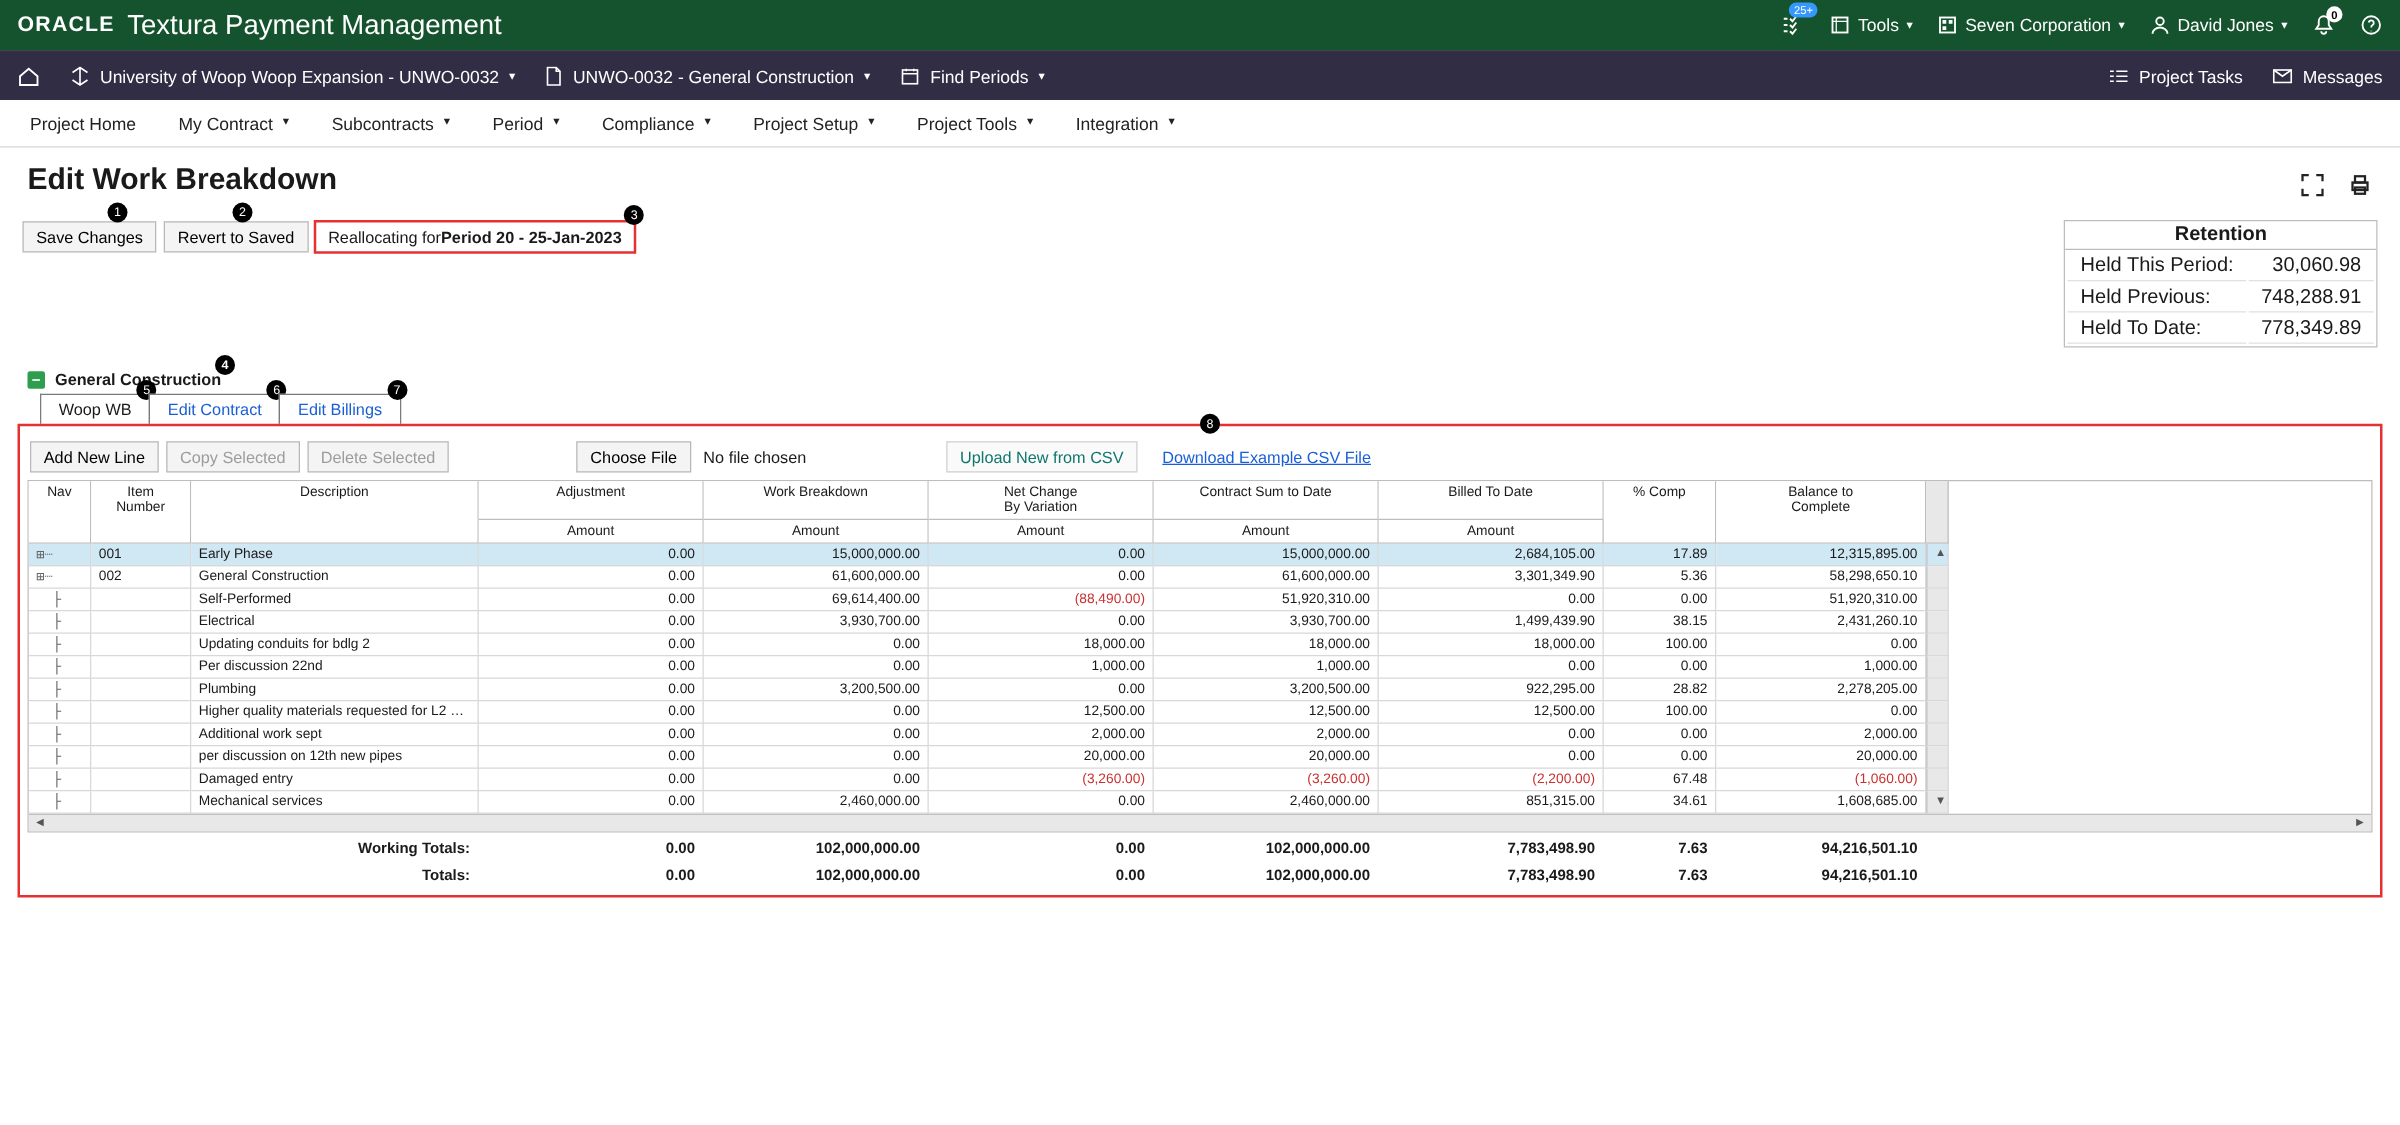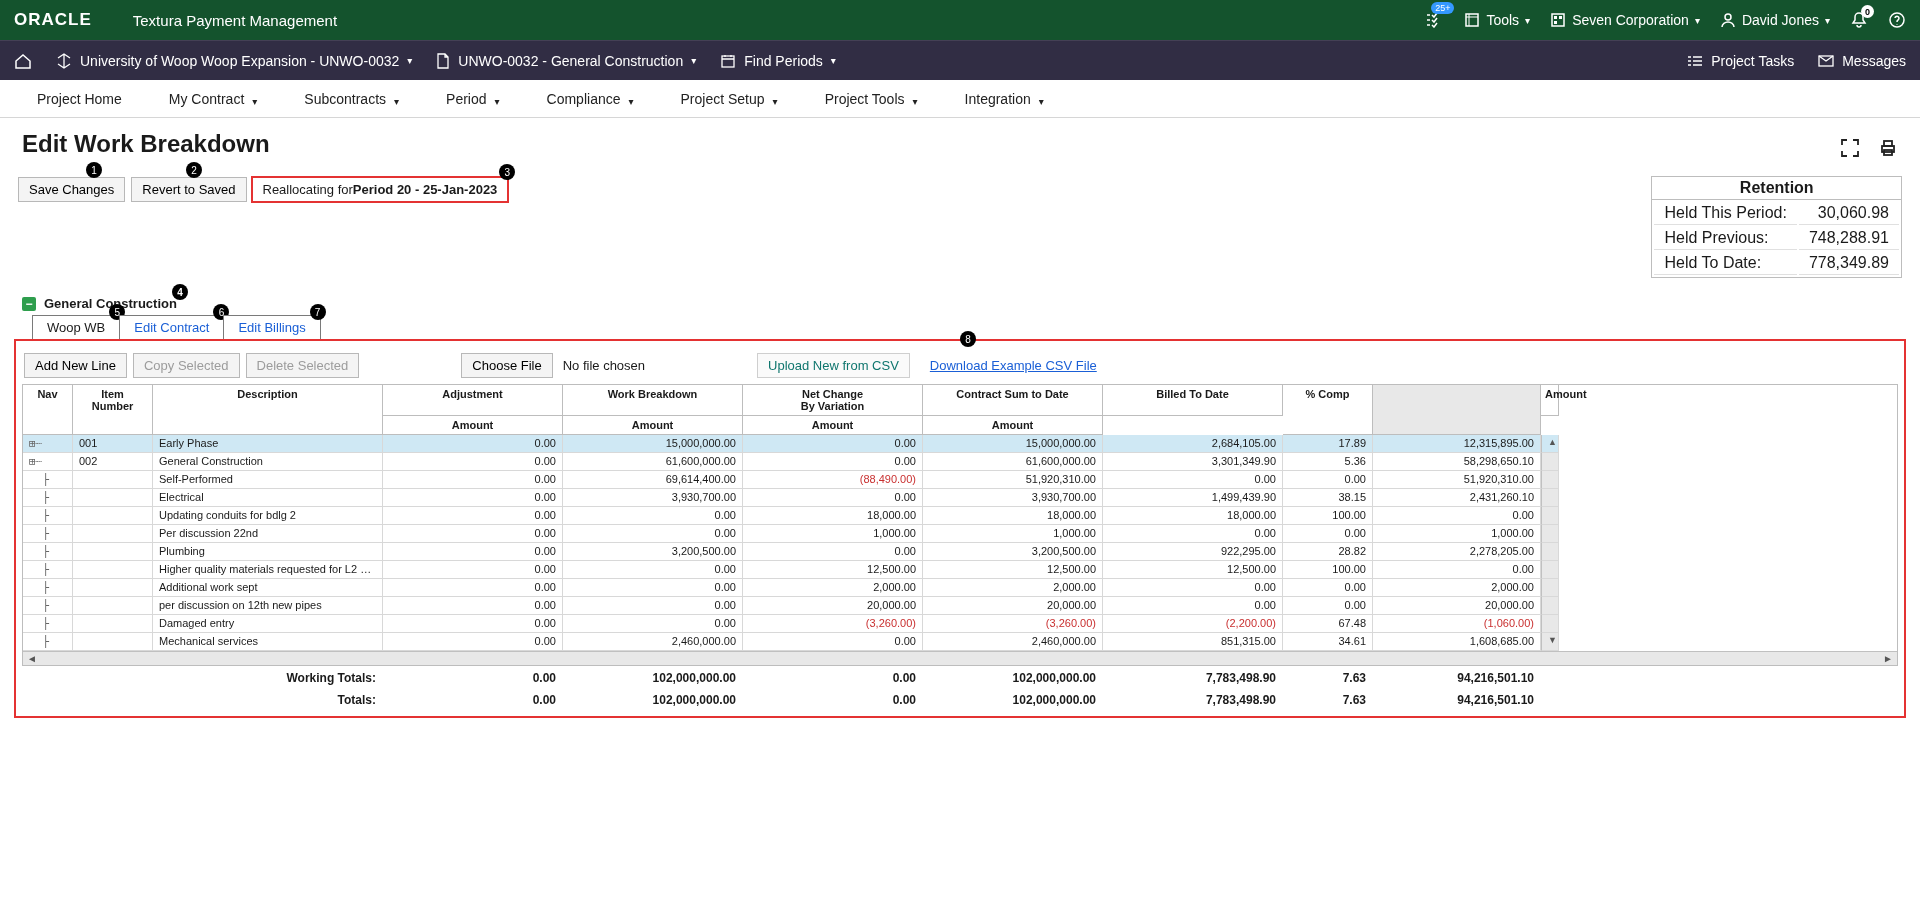--- a/index.html
+++ b/index.html
@@ -2,38 +2,38 @@
 <html><head>
 <meta charset="utf-8">
 <style>
 * { box-sizing: border-box; margin: 0; padding: 0; }
 body { font-family: Arial, Helvetica, sans-serif; font-size: 13px; color: #1a1a1a; background: #fff; }
 
 
 .topbar { background: #14532d; color: #fff; height: 40px; display: flex; align-items: center; padding: 0 14px; }
 .brand { display: flex; align-items: center; gap: 10px; }
 .brand-oracle { font-weight: 700; letter-spacing: 1px; font-size: 17px; }
-.brand-product { font-size: 15px; font-weight: 300; margin-left: 31px; }
+.brand-product { font-size: 22px; font-weight: 300; }
 .brand-product b { font-weight: 400; }
 .topbar-spacer { flex: 1; }
 .topbar-right { display: flex; align-items: center; gap: 20px; }
 .topbar-item { display: flex; align-items: center; gap: 6px; cursor: pointer; font-size: 14px; }
 .badge-25 { position: relative; }
 .badge-25 .pill { position: absolute; top: -10px; right: -10px; background: #3498ff; color: #fff; font-size: 9px; padding: 1px 4px; border-radius: 8px; }
 .bell-wrap { position: relative; }
 .bell-wrap .badge0 { position: absolute; top: -6px; right: -6px; background: #fff; color: #000; font-size: 9px; font-weight: 700; border-radius: 50%; width: 13px; height: 13px; display: flex; align-items: center; justify-content: center; }
 
 
 .secondbar { background: #312d44; color: #fff; height: 40px; display: flex; align-items: center; padding: 0 14px; border-top: 1px solid #444055; gap: 24px; font-size: 14px; }
 .sb-item { display: flex; align-items: center; gap: 8px; cursor: pointer; }
 .sb-spacer { flex: 1; }
 
 
 .menubar { background: #fff; height: 38px; display: flex; align-items: center; padding: 0 24px; gap: 34px; border-bottom: 1px solid #d6d6d6; }
-.menu-item { display: flex; align-items: flex-end; gap: 8px; cursor: pointer; font-size: 14px; color: #222; margin-left: 13px; }
+.menu-item { display: flex; align-items: flex-start; gap: 8px; cursor: pointer; font-size: 14px; color: #222; }
 
 
 .titlerow { display: flex; align-items: flex-end; padding: 12px 22px 18px 22px; }
 .titlerow h1 { font-size: 24px; font-weight: 700; }
 .titlerow-spacer { flex: 1; }
 .titlerow-icons { display: flex; gap: 18px; font-size: 18px; }
 
 
 .actionrow { display: flex; align-items: flex-start; padding: 0 18px; }
 .btn { background: #f4f4f4; border: 1px solid #b8b8b8; padding: 4px 10px; font-size: 13px; cursor: pointer; }
@@ -59,21 +59,21 @@
 .gridframe { border: 2px solid #e43232; margin: 0 14px 10px 14px; padding: 10px 4px 6px 4px; position: relative; }
 .grid-toolbar { display: flex; align-items: center; gap: 6px; margin: 2px 0 6px 4px; }
 .grid-toolbar .btn[disabled] { color: #9c9c9c; cursor: default; }
 .grid-toolbar .upload-dis { color: #0f766e; border: 1px solid #cfcfcf; background: #fafafa; padding: 4px 10px; }
 .link { color: #1a5fd6; cursor: pointer; text-decoration: underline; }
 .tool-spacer { width: 90px; }
 
 
 .grid-wrap { border: 1px solid #bdbdbd; margin: 0 2px; position: relative; }
 .ghead { display: grid; grid-template-columns: 50px 80px 230px 180px 180px 180px 180px 180px 90px 168px 18px; font-size: 11px; }
-.ghead .gh { border: 1px solid #bdbdbd; border-top: none; border-left: none; padding: 3px 4px; text-align: center; background: #fff; font-weight: 700; }
+.ghead .gh { border: 1px solid #bdbdbd; border-top: none; border-left: none; padding: 3px 4px; text-align: center; background: #fff; font-weight: 400; }
 .gh-sub { font-size: 11px; }
 .grow { display: grid; grid-template-columns: 50px 80px 230px 180px 180px 180px 180px 180px 90px 168px 18px; font-size: 11px; }
 .grow .gc { border-right: 1px solid #d8d8d8; border-bottom: 1px solid #d8d8d8; padding: 2px 6px; white-space: nowrap; overflow: hidden; text-overflow: ellipsis; }
 .grow .gc.num { text-align: right; }
 .grow.sel .gc { background: #cfe8f4; }
 .grow .gc.nav { display: flex; align-items: center; }
 .neg { color: #c93030; }
 .tree-ico { font-family: monospace; color: #666; }
 .vscroll { grid-column: 11; background: #e8e8e8; border-left: 1px solid #c0c0c0; }
 .hscroll { height: 14px; background: #e8e8e8; border-top: 1px solid #c0c0c0; display:flex; align-items:center; justify-content:space-between; padding:0 4px; color:#555; font-size:10px;}
@@ -324,20 +324,22 @@
       <div class="gh" style="grid-row:span 2; white-space:pre-line;">Item
 Number</div>
       <div class="gh" style="grid-row:span 2;">Description</div>
       <div class="gh">Adjustment</div>
       <div class="gh">Work Breakdown</div>
       <div class="gh" style="white-space:pre-line;">Net Change
 By Variation</div>
       <div class="gh">Contract Sum to Date</div>
       <div class="gh">Billed To Date</div>
       <div class="gh" style="grid-row:span 2;">% Comp</div>
+      <div class="gh" style="grid-row:span 2; white-space:pre-line;">Balance to
+Complete</div>
       <div class="gh" style="grid-row:span 2; background:#e8e8e8;"></div>
       <div class="gh gh-sub">Amount</div>
       <div class="gh gh-sub">Amount</div>
       <div class="gh gh-sub">Amount</div>
       <div class="gh gh-sub">Amount</div>
       <div class="gh gh-sub">Amount</div>
     </div>
 
     <div id="grid-rows">
         <div class="grow sel">

